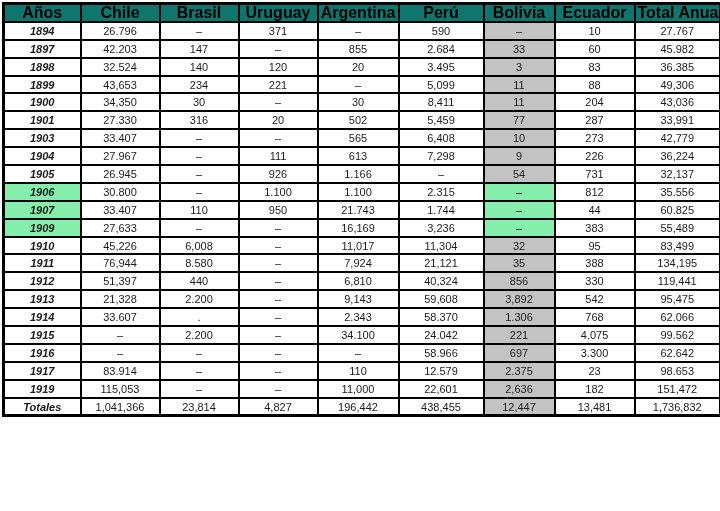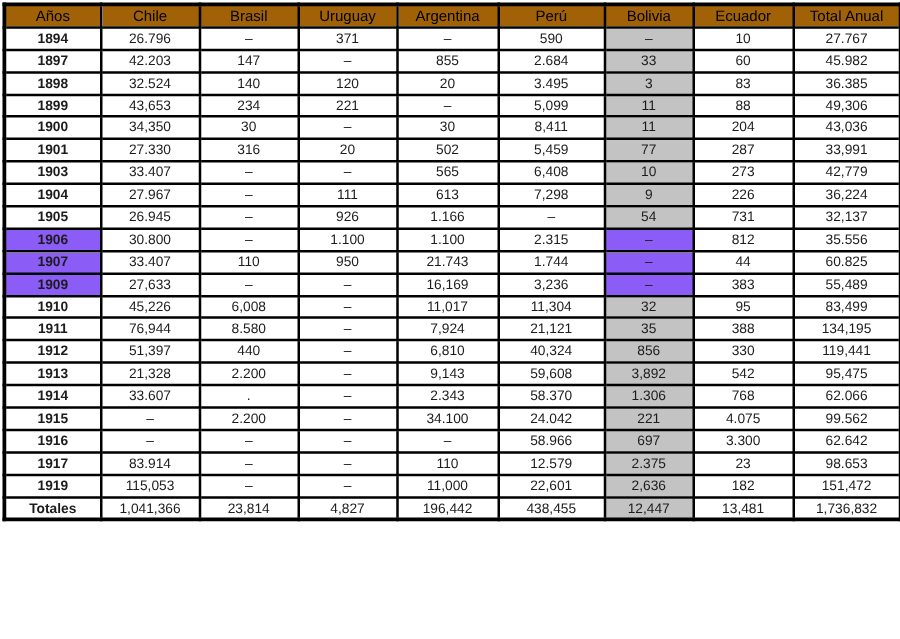--- a/index.html
+++ b/index.html
@@ -24,33 +24,34 @@
     padding: 0 2px;
     text-align: center;
     vertical-align: middle;
     font-size: 11px;
     line-height: 14px;
     color: #1c1c1c;
     overflow: hidden;
     white-space: nowrap;
   }
   table.data-table th {
-    font-weight: normal;
-    font-size: 12px;
+    font-weight: bold;
+    font-size: 16px;
     color: #000;
-    background: #a16207;
+    background: #0f766e;
   }
   td.year-cell {
     font-weight: bold;
     font-size: 11.5px;
     color: #000;
+    font-style: italic;
   }
   .gray-head { background: #b3b3b3; }
   .gray-cell { background: #c3c3c3; }
-  .light-cell { background: #8b5cf6; }
+  .light-cell { background: #86efac; }
 </style>
 </head>
 <body>
 
 <table class="data-table">
   <colgroup>
       <col style="width: 77px;">
       <col style="width: 79px;">
       <col style="width: 79px;">
       <col style="width: 79px;">

